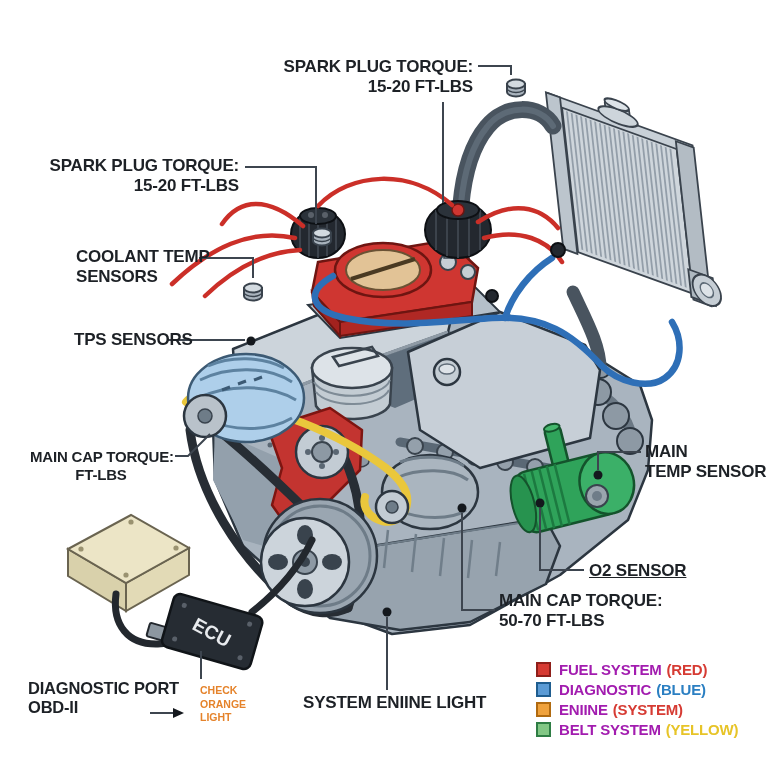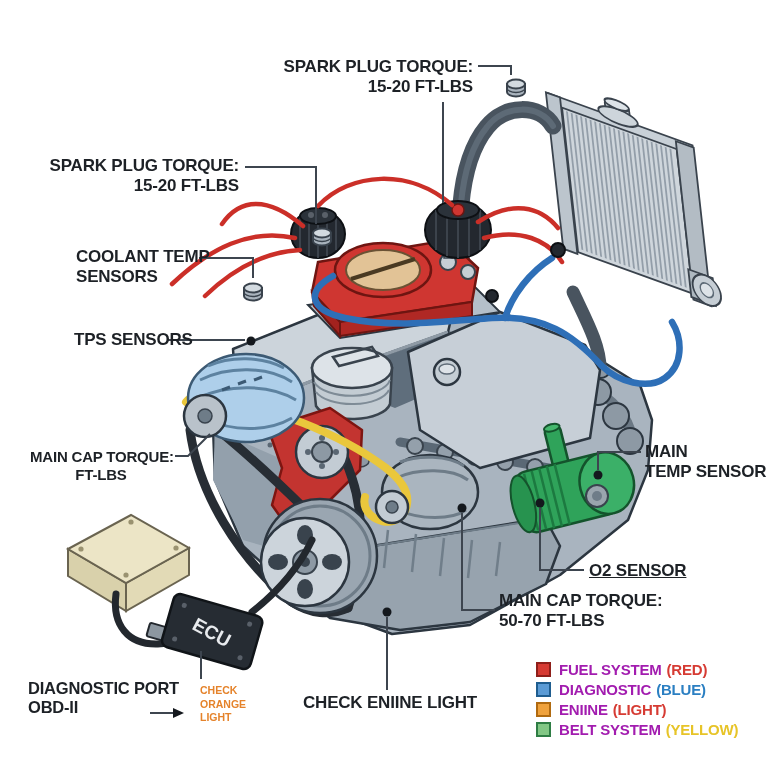--- a/index.html
+++ b/index.html
@@ -299,21 +299,21 @@
 <div class="lbl" style="left:589px;top:561px;text-decoration:underline;">
   <span class="ln">O2 SENSOR</span>
 </div>
 
 <div class="lbl" style="left:499px;top:591px;">
   <span class="ln">MAIN CAP TORQUE:</span>
   <span class="ln">50-70 FT-LBS</span>
 </div>
 
 <div class="lbl" style="left:303px;top:693px;">
-  <span class="ln">CHECK ENIINE LIGHT</span>
+  <span class="ln">SYSTEM ENIINE LIGHT</span>
 </div>
 
 <div class="lbl obd" style="left:28px;top:679px;">
   <span class="ln">DIAGNOSTIC PORT</span>
   <span class="ln">OBD-II</span>
 </div>
 
 <div class="lbl small-orange" style="left:200px;top:684px;">
   <span class="ln">CHECK</span>
   <span class="ln">ORANGE</span>
@@ -327,21 +327,21 @@
     <span class="lp" style="color: rgb(214, 59, 51);">(RED)</span>
   </div>
   <div class="lrow">
     <span class="sw" style="background-color: rgb(91, 155, 213); border-color: rgb(31, 93, 143);"></span>
     <span class="lt">DIAGNOSTIC</span>
     <span class="lp" style="color: rgb(43, 127, 194);">(BLUE)</span>
   </div>
   <div class="lrow">
     <span class="sw" style="background-color: rgb(240, 162, 60); border-color: rgb(176, 106, 16);"></span>
     <span class="lt">ENIINE</span>
-    <span class="lp" style="color: rgb(214, 59, 51);">(LIGHT)</span>
+    <span class="lp" style="color: rgb(214, 59, 51);">(SYSTEM)</span>
   </div>
   <div class="lrow">
     <span class="sw" style="background-color: rgb(130, 199, 133); border-color: rgb(46, 125, 68);"></span>
     <span class="lt">BELT SYSTEM</span>
     <span class="lp" style="color: rgb(231, 196, 40);">(YELLOW)</span>
   </div>
 </div>
 
 </div>
 

